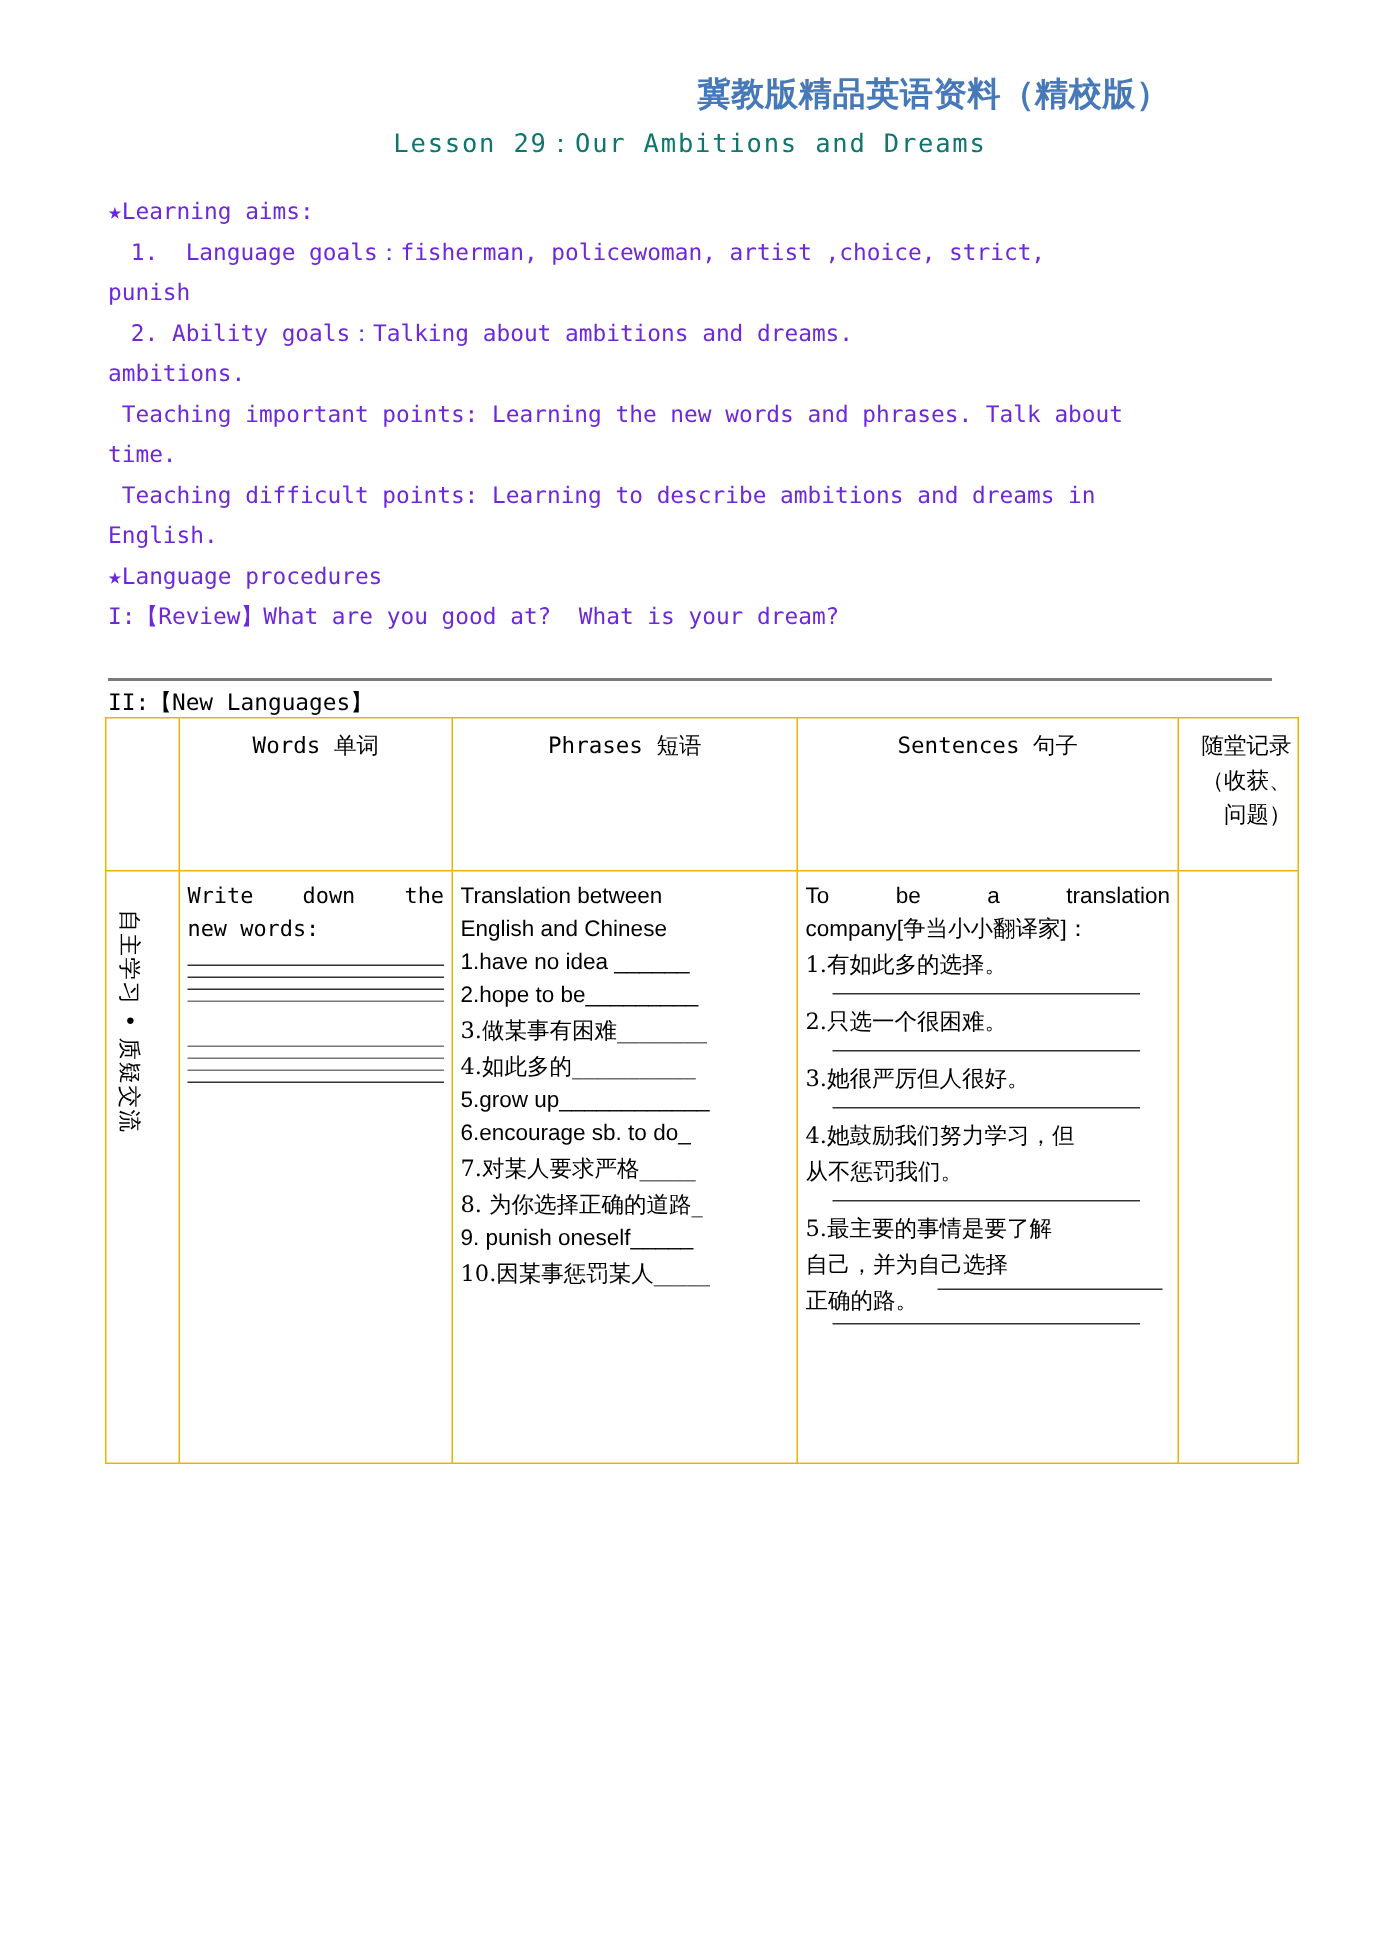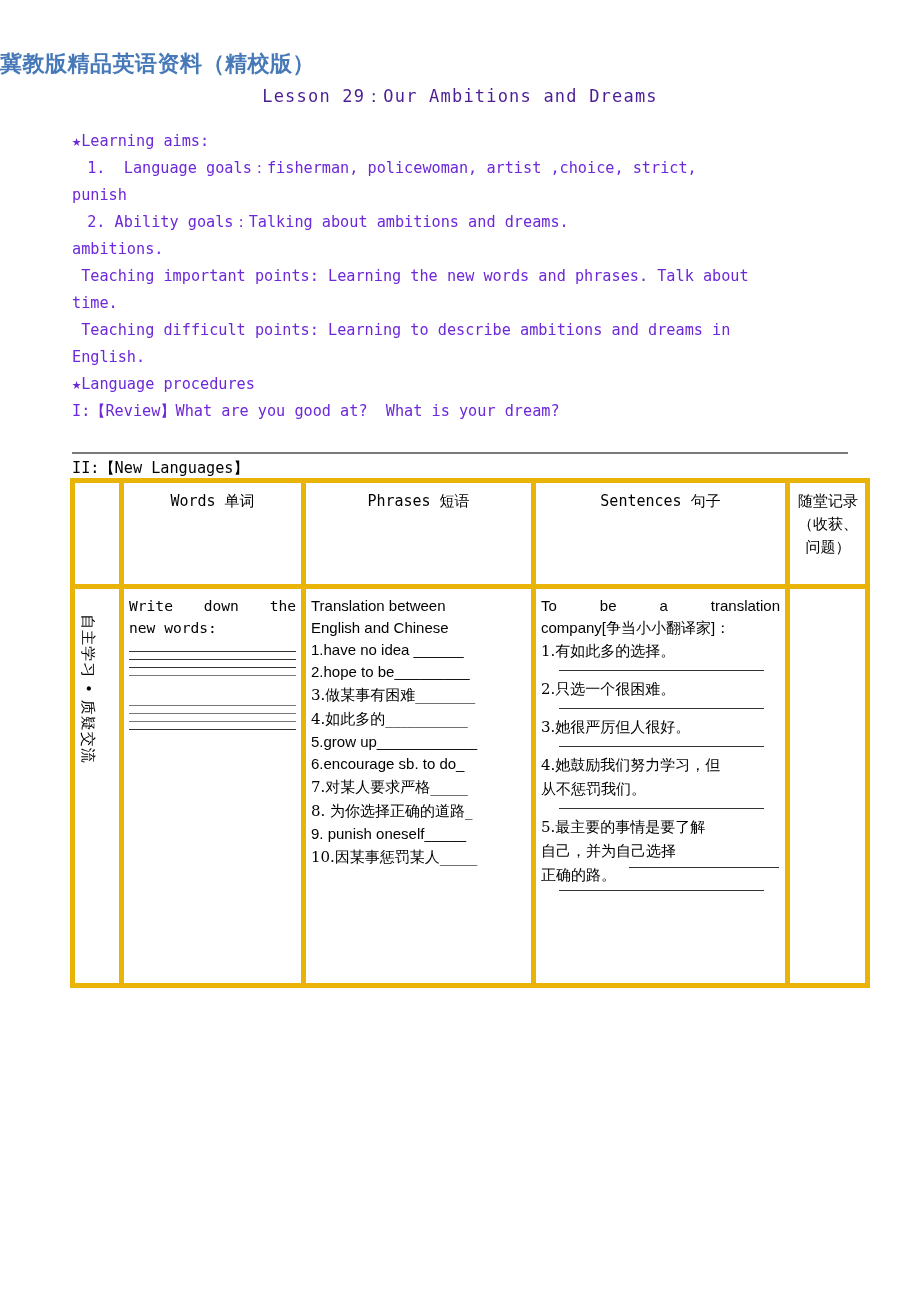--- a/index.html
+++ b/index.html
@@ -21,36 +21,36 @@
     left: 0; top: 0;
     width: 920px;
     height: 1302px;
   }
 
   
   .hdr-cn {
     position: absolute;
     left: 0; top: 50px;
     width: 780px;
-    text-align: left;
+    text-align: right;
     font-family: "DejaVu Serif", "Liberation Serif", serif;
     font-size: 22px;
     font-weight: bold;
     color: #4779B8;
     letter-spacing: 0.5px;
     line-height: 26px;
   }
   .hdr-lesson {
     position: absolute;
     left: 0; top: 86px;
     width: 920px;
     text-align: center;
     font-family: "DejaVu Sans Mono", "Liberation Mono", monospace;
     font-size: 17px;
-    color: #4c1d95;
+    color: #0f766e;
     letter-spacing: 1.2px;
     line-height: 21px;
   }
 
   
   .body-block {
     position: absolute;
     left: 72px;
     top: 128px;
     width: 775px;
@@ -88,39 +88,39 @@
   
   table.nl {
     position: absolute;
     left: 70px;
     top: 478px;
     width: 795px;
     border-collapse: collapse;
     table-layout: fixed;
   }
   table.nl td {
-    border: 5px solid #eab308;
+    border: 1px solid #eab308;
     vertical-align: top;
     padding: 0;
   }
   .c0 { width: 49px; }
   .c1 { width: 182px; }
   .c2 { width: 230px; }
   .c3 { width: 254px; }
   .c4 { width: 80px; }
 
   .th {
     text-align: center;
     font-family: "DejaVu Sans Mono", "Liberation Mono", monospace;
     font-size: 15px;
     padding-top: 9px !important;
     height: 92px;
   }
   .th-last {
-    text-align: center;
+    text-align: right;
     font-family: "DejaVu Serif", "Liberation Serif", serif;
     font-size: 15px;
     line-height: 23px;
     padding: 7px 4px 0 5px !important;
   }
 
   
   .vcell {
     position: relative;
     height: 394px;

